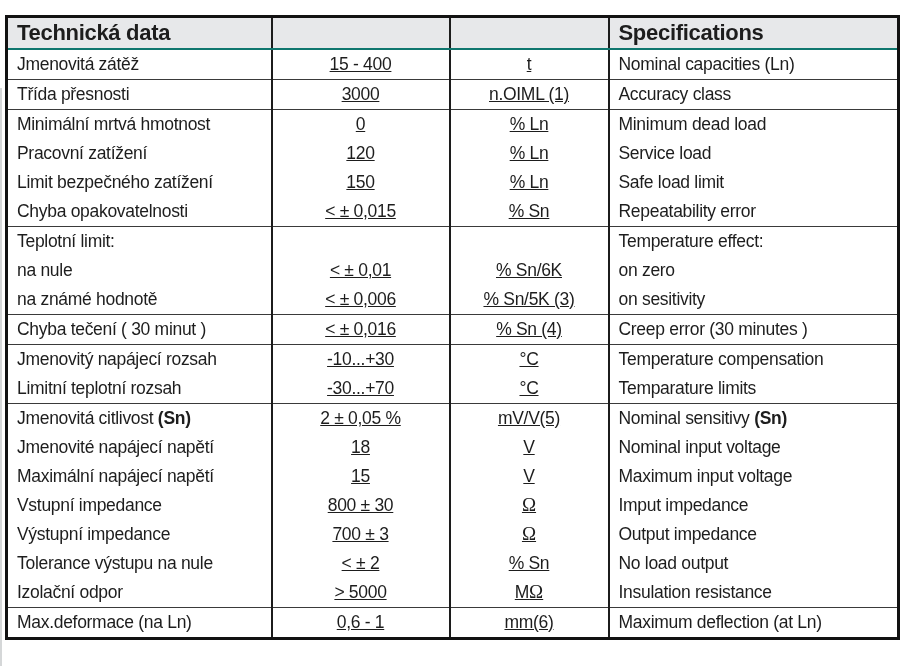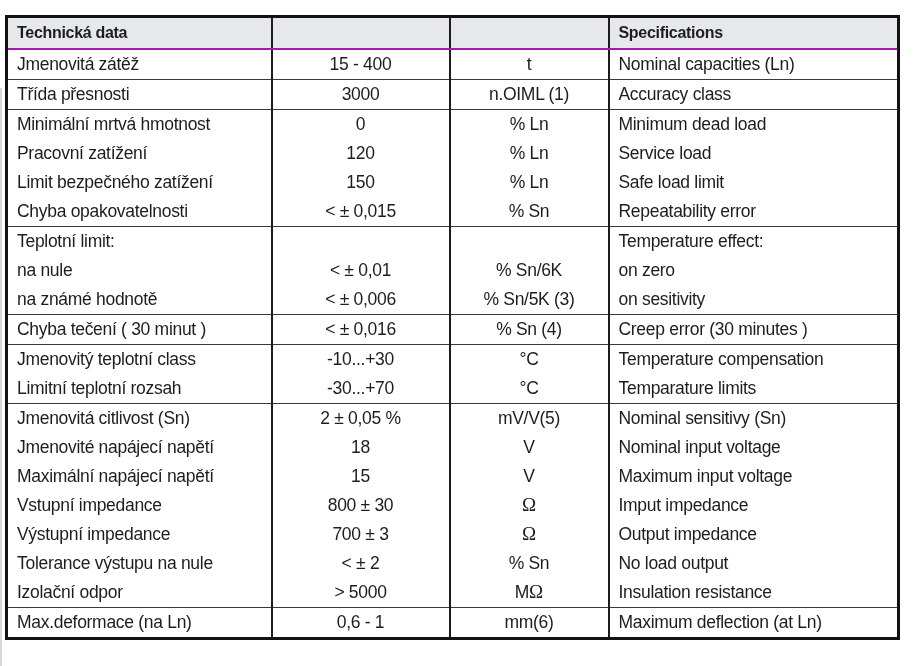--- a/index.html
+++ b/index.html
@@ -36,44 +36,44 @@
     font-size: 17.5px;
     letter-spacing: -0.3px;
     line-height: 1.1;
     white-space: nowrap;
     overflow: hidden;
     vertical-align: middle;
   }
   thead th {
     height: 30px;
     background: #e7e8ea;
-    font-size: 16px;
+    font-size: 22px;
     font-weight: bold;
     text-align: left;
-    border-bottom: 2px solid #a21caf;
+    border-bottom: 2px solid #0f766e;
   }
   tbody td { height: 29px; }
 
   
   .vdiv { border-left: 2px solid #1c1c1c; }
 
   
-  .col-val, .col-unit { text-align: center; }
+  .col-val, .col-unit { text-align: center; text-decoration: underline; }
 
   
   tr.sep td { border-top: 1.5px solid #3a3a3a; }
 
   
   .omega {
     font-family: "Liberation Serif", serif;
     font-size: 19px;
     letter-spacing: 0;
   }
 
-  b { font-weight: normal; text-align: right; }
+  b { font-weight: bold; text-align: right; }
 </style>
 </head>
 <body>
 
 <div class="page">
   <div class="scan-edge"></div>
 
   <table class="spec-table">
     <colgroup>
       <col class="c1">
@@ -144,21 +144,21 @@
     <td class="col-unit vdiv"><span class="t">% Sn/5K (3)</span></td>
     <td class="col-en vdiv"><span class="t">on sesitivity</span><b class="tb"></b></td>
   </tr>
         <tr class="sep">
     <td class="col-cz"><span class="t">Chyba tečení ( 30 minut )</span><b class="tb"></b></td>
     <td class="col-val vdiv"><span class="t">&lt; ± 0,016</span></td>
     <td class="col-unit vdiv"><span class="t">% Sn (4)</span></td>
     <td class="col-en vdiv"><span class="t">Creep error (30 minutes )</span><b class="tb"></b></td>
   </tr>
         <tr class="sep">
-    <td class="col-cz"><span class="t">Jmenovitý teplotní class</span><b class="tb"></b></td>
+    <td class="col-cz"><span class="t">Jmenovitý napájecí rozsah</span><b class="tb"></b></td>
     <td class="col-val vdiv"><span class="t">-10...+30</span></td>
     <td class="col-unit vdiv"><span class="t">°C</span></td>
     <td class="col-en vdiv"><span class="t">Temperature compensation</span><b class="tb"></b></td>
   </tr>
         <tr>
     <td class="col-cz"><span class="t">Limitní teplotní rozsah</span><b class="tb"></b></td>
     <td class="col-val vdiv"><span class="t">-30...+70</span></td>
     <td class="col-unit vdiv"><span class="t">°C</span></td>
     <td class="col-en vdiv"><span class="t">Temparature limits</span><b class="tb"></b></td>
   </tr>

